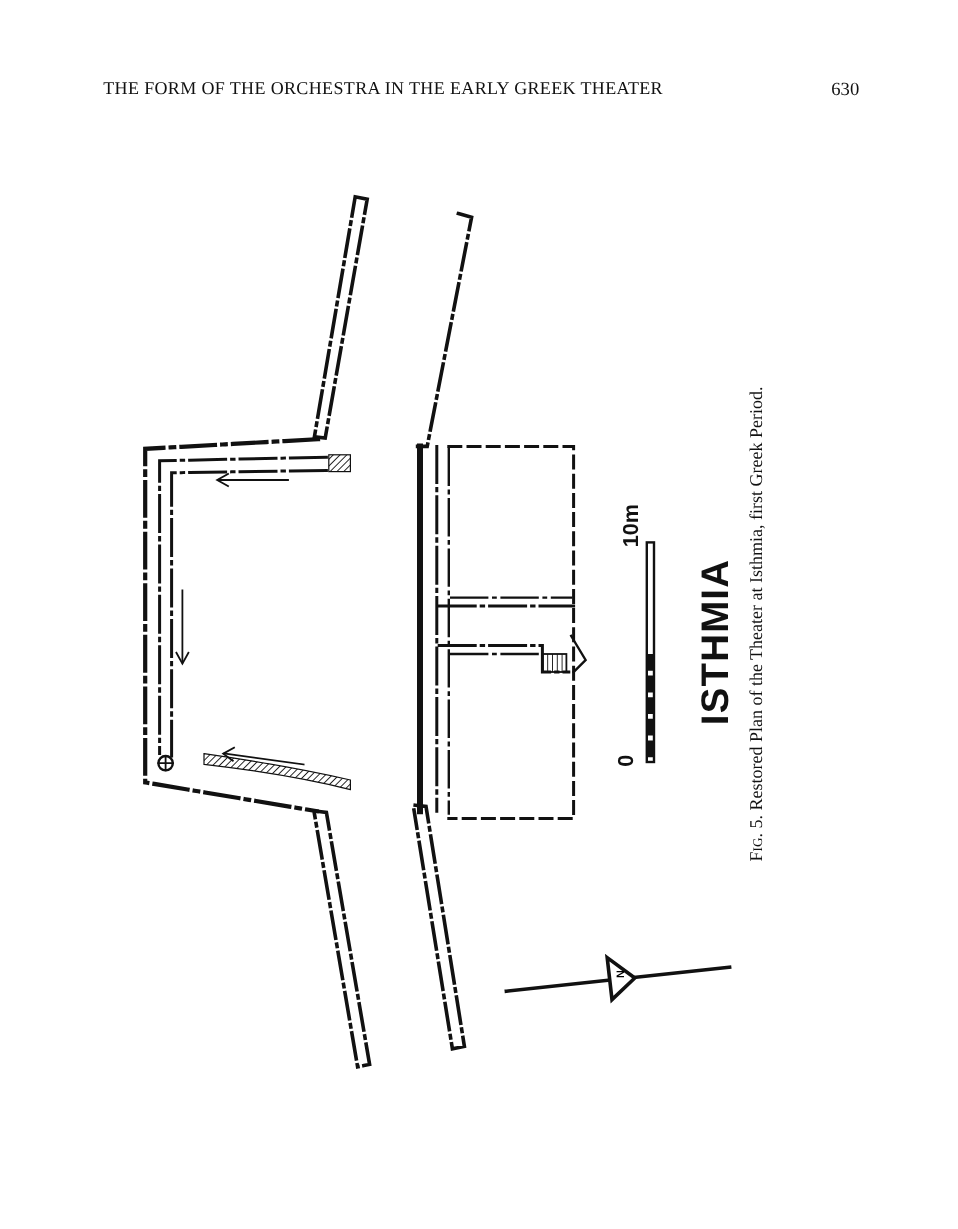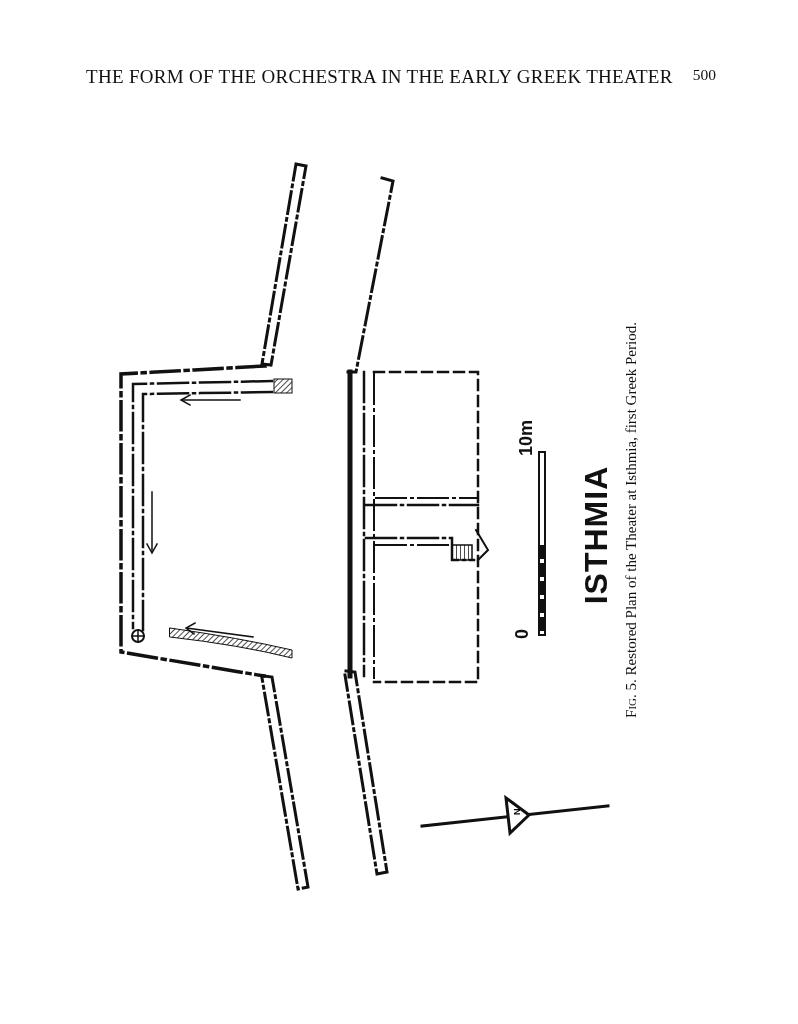--- a/index.html
+++ b/index.html
@@ -1,31 +1,31 @@
 <!DOCTYPE html>
 <html><head>
 <meta charset="utf-8">
 <style>
   html,body{margin:0;padding:0;background:#fff;}
   body{width:798px;height:1024px;position:relative;overflow:hidden;font-family:"Liberation Serif","DejaVu Serif",serif;color:#111;}
   .header{position:absolute;top:66px;left:86px;width:630px;height:22px;}
-  .running-title{position:absolute;left:0;top:0;font-size:19px;letter-spacing:0.3px;white-space:nowrap;}
+  .running-title{position:absolute;left:0;top:0;font-size:15px;letter-spacing:0.3px;white-space:nowrap;}
   .page-number{position:absolute;right:0;top:0;font-size:15.5px;}
   .figure{position:absolute;left:0;top:0;width:798px;height:1024px;}
   .caption{position:absolute;left:640px;top:520px;transform-origin:0 0;transform:rotate(-90deg) translate(-50%,-100%);font-size:15px;white-space:nowrap;}
   .caption .fig{font-variant:small-caps;}
   .site-label{position:absolute;left:596px;top:535px;transform:translate(-50%,-50%) rotate(-90deg);font-family:"Liberation Sans","DejaVu Sans",sans-serif;font-weight:bold;font-size:32px;letter-spacing:1px;white-space:nowrap;}
   .scale-lbl{position:absolute;font-family:"Liberation Sans","DejaVu Sans",sans-serif;font-size:18px;font-weight:bold;transform:translate(-50%,-50%) rotate(-90deg);white-space:nowrap;}
 </style>
 </head>
 <body>
 
 <div class="header">
   <span class="running-title">THE FORM OF THE ORCHESTRA IN THE EARLY GREEK THEATER</span>
-  <span class="page-number">500</span>
+  <span class="page-number">630</span>
 </div>
 
 <svg class="figure" width="798" height="1024" viewBox="0 0 798 1024">
   <g fill="none" stroke="#111" stroke-linecap="square">
 
     <g>
       <path d="M296 164 L306 166 L271 365 L262 364 Z" stroke-width="3" stroke-dasharray="22 5 2 5"></path>
       <path d="M382 178 L393 181 L356 372 L348 372" stroke-width="3" stroke-dasharray="22 5 2 5"></path>
     </g>
 

